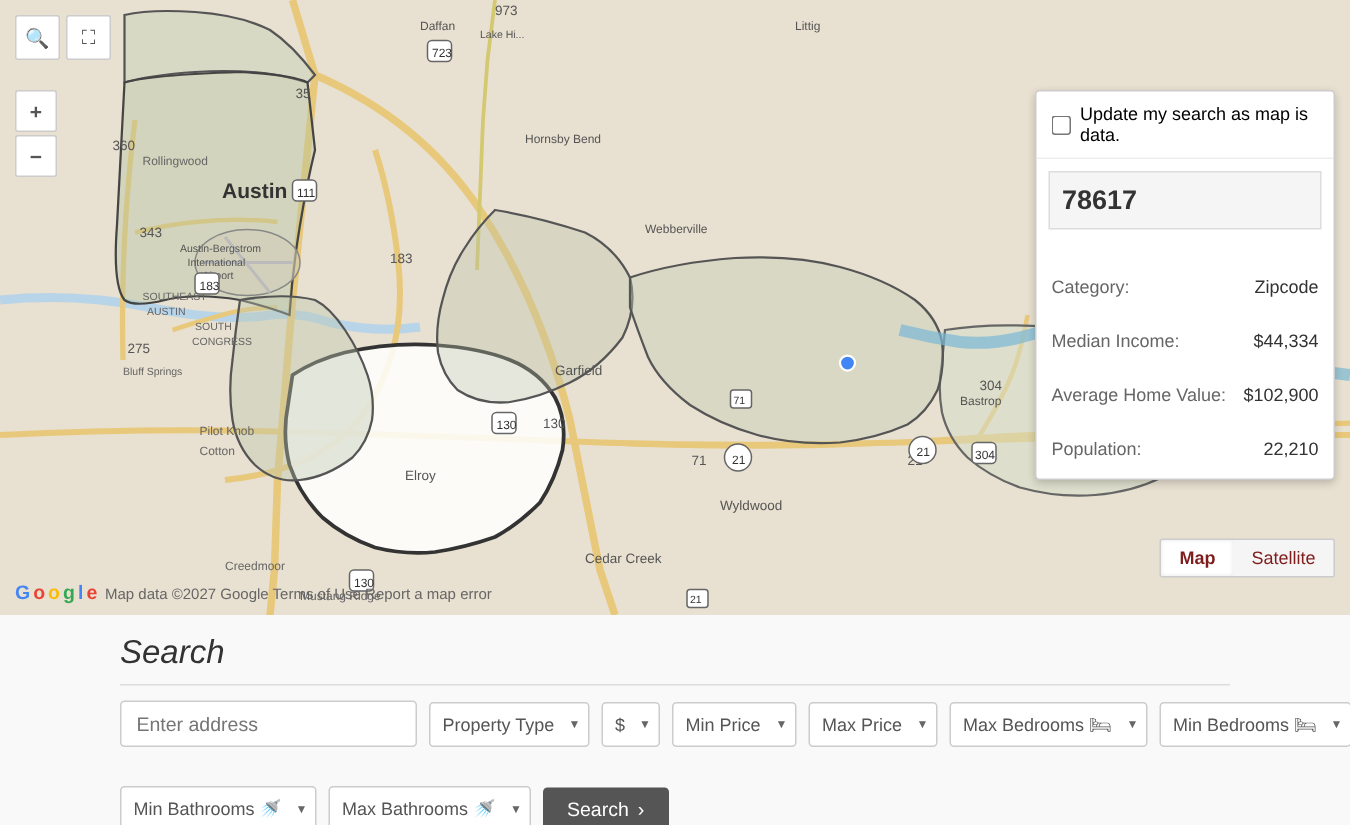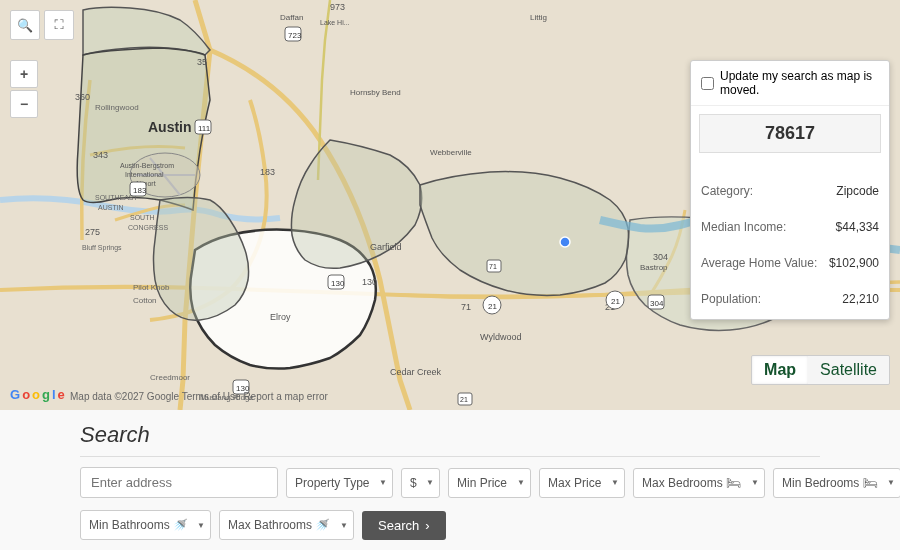--- a/index.html
+++ b/index.html
@@ -36,21 +36,21 @@
 
     .map-info-panel .update-checkbox-row {
       display: flex;
       align-items: center;
       padding: 8px 10px;
       border-bottom: 1px solid #eee;
       gap: 6px;
     }
 
     .map-info-panel .zipcode-title {
-      text-align: center;
+      text-align: left;
       font-size: 18px;
       font-weight: bold;
       padding: 8px;
       background: #f5f5f5;
       border: 1px solid #ddd;
       margin: 8px;
       color: #333;
     }
 
     .map-info-panel .info-table {
@@ -134,22 +134,22 @@
       border: 1px solid #ccc;
       border-radius: 2px;
       overflow: hidden;
     }
 
     .toggle-btn {
       padding: 5px 12px;
       background: #f5f5f5;
       border: none;
       cursor: pointer;
-      font-size: 16px;
-      color: #14532d;
+      font-size: 12px;
+      color: #7f1d1d;
     }
 
     .toggle-btn.active {
       background: #fff;
       font-weight: bold;
       box-shadow: inset 0 0 3px rgba(0,0,0,0.1);
     }
 
     
     .google-logo {
@@ -198,21 +198,21 @@
     .search-divider {
       height: 1px;
       background: #ddd;
       margin-bottom: 10px;
     }
 
     .search-row1 {
       display: flex;
       gap: 8px;
       align-items: center;
-      margin-bottom: 12px;
+      margin-bottom: 26px;
     }
 
     .search-row2 {
       display: flex;
       gap: 8px;
       align-items: center;
     }
 
     .search-input {
       padding: 7px 10px;
@@ -433,21 +433,21 @@
   
   <div class="map-top-controls">
     <button class="map-top-btn">🔍</button>
     <button class="map-top-btn">⛶</button>
   </div>
 
   
   <div class="map-info-panel">
     <div class="update-checkbox-row">
       <input type="checkbox" style="">
-      <label>Update my search as map is moved.</label>
+      <label>Update my search as map is data.</label>
     </div>
     <div class="zipcode-title">78617</div>
     <div class="info-table">
       <div class="info-row">
         <span class="info-label">Category:</span>
         <span class="info-value">Zipcode</span>
       </div>
       <div class="info-row">
         <span class="info-label">Median Income:</span>
         <span class="info-value">$44,334</span>

